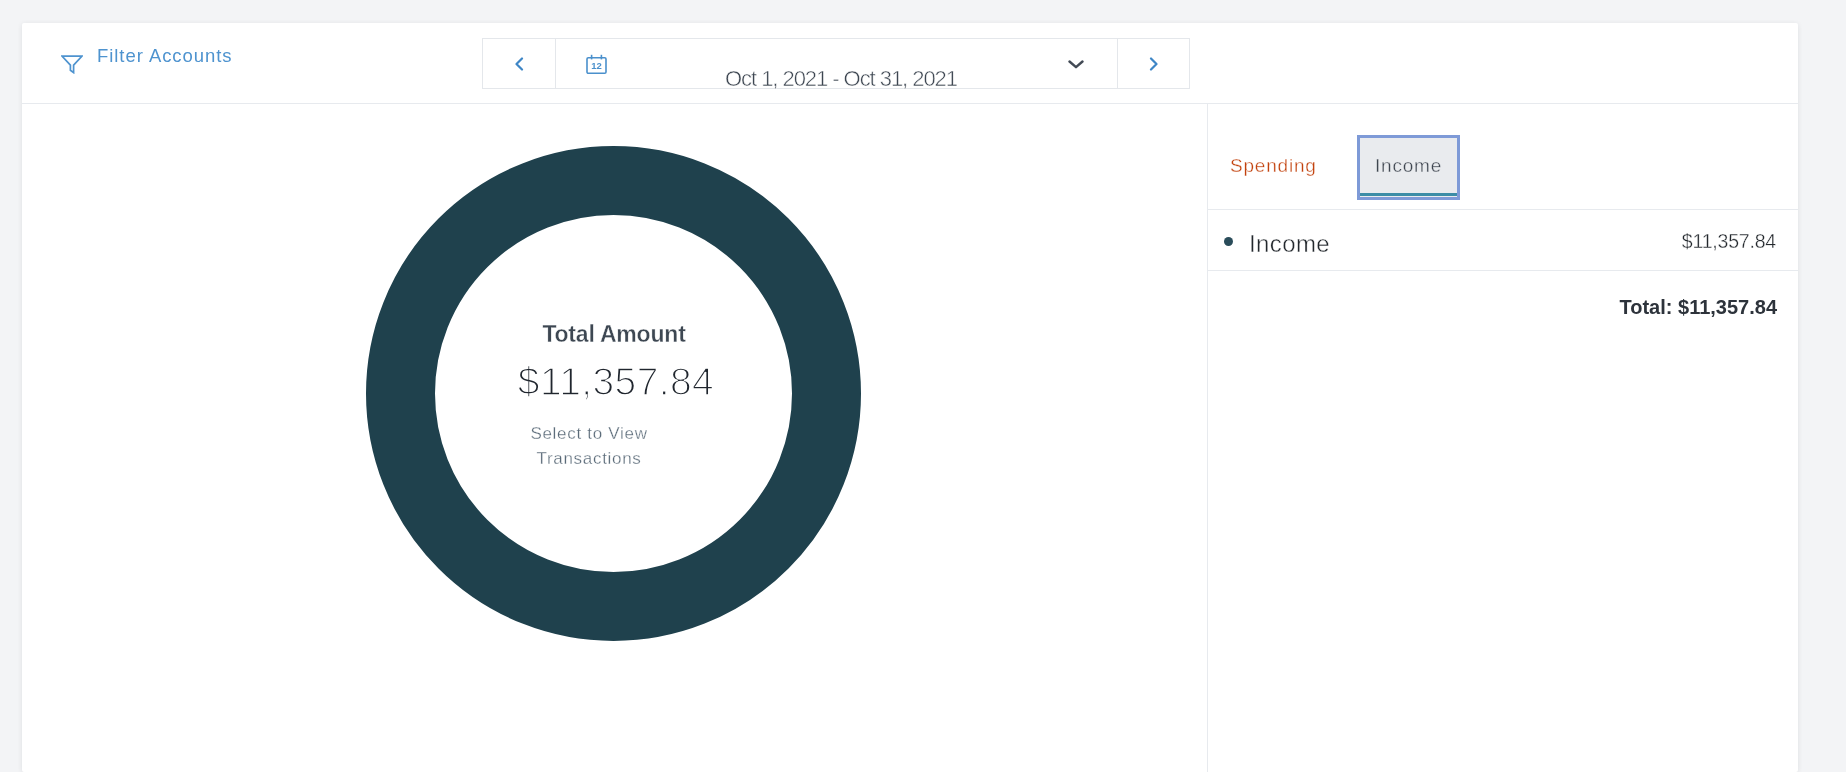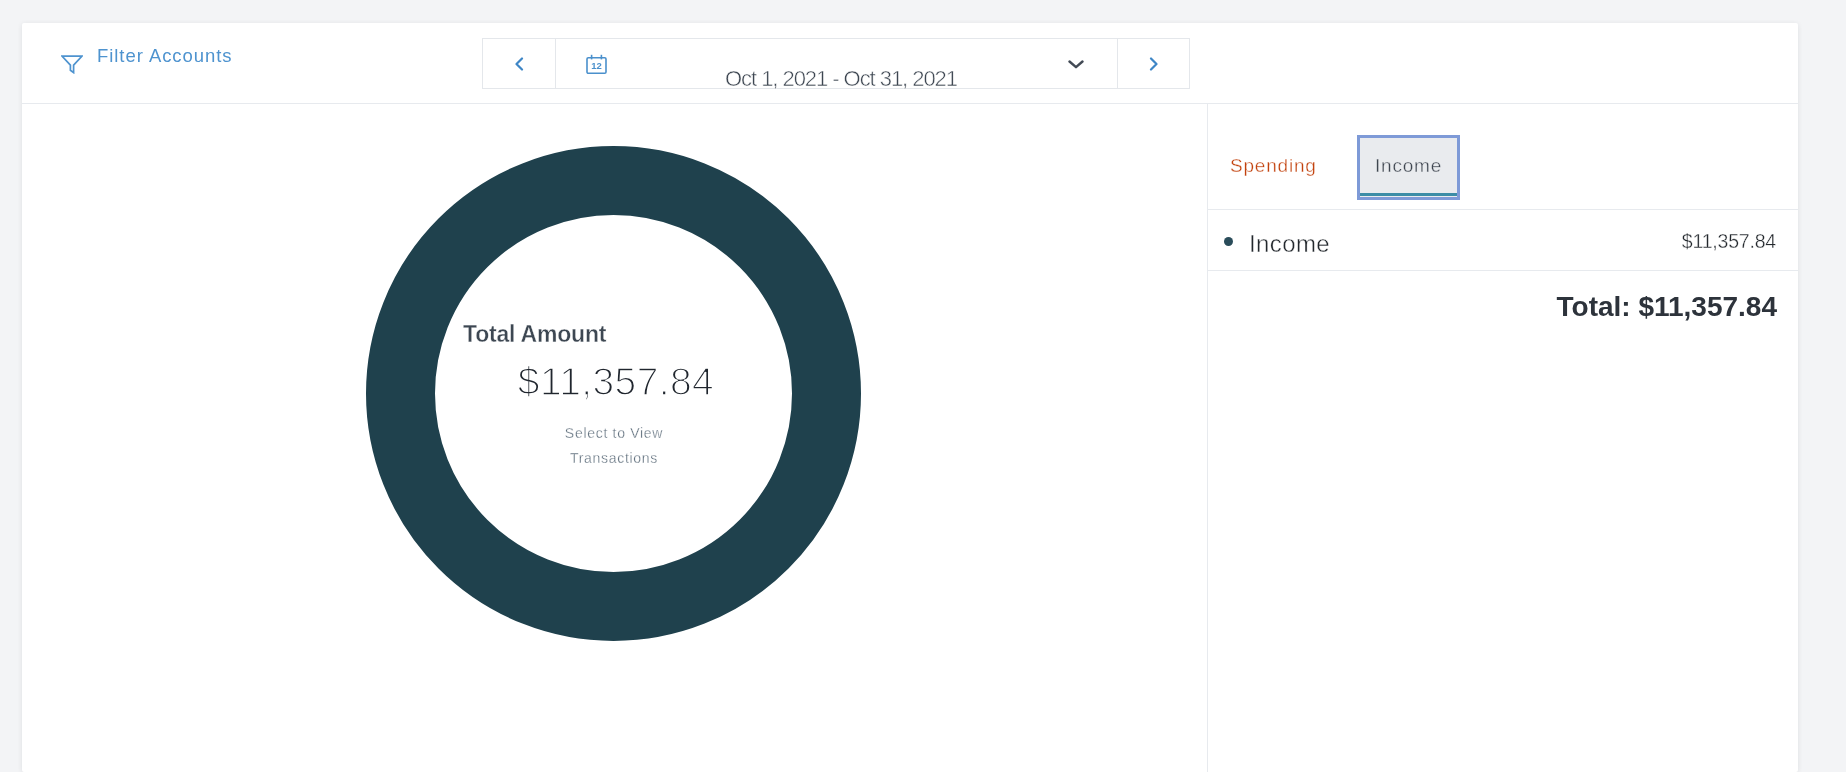--- a/index.html
+++ b/index.html
@@ -45,28 +45,28 @@
   <svg class="abs" style="left:1068px; top:60px;" width="16" height="9" viewBox="0 0 16 9">
     <polyline points="1.5,1.5 8,7.2 14.5,1.5" fill="none" stroke="#424a55" stroke-width="2.4" stroke-linecap="round" stroke-linejoin="round"></polyline>
   </svg>
 
   <svg class="abs" style="left:1149px; top:57px;" width="10" height="14" viewBox="0 0 10 14">
     <polyline points="2,1.5 7.5,7 2,12.5" fill="none" stroke="#3e86c6" stroke-width="2.2" stroke-linecap="round" stroke-linejoin="round"></polyline>
   </svg>
 
   <div class="abs" style="left:366px; top:146px; width:357px; height:357px; border:69px solid #1f414d; border-radius:50%;"></div>
 
-  <div class="abs" style="left:463px; top:322.9px; width:302px; text-align:left; font-size:23px; line-height:23px; font-weight:bold; color:#3d4752; letter-spacing:-0.2px; -webkit-text-stroke:0.35px #fff;">Total Amount</div>
+  <div class="abs" style="left:463px; top:322.9px; width:302px; text-align:center; font-size:23px; line-height:23px; font-weight:bold; color:#3d4752; letter-spacing:-0.2px; -webkit-text-stroke:0.35px #fff;">Total Amount</div>
   <div class="abs" style="left:465px; top:361.7px; width:302px; text-align:center; font-size:39px; line-height:39px; font-weight:400; color:#20262e; letter-spacing:0.4px; -webkit-text-stroke:1.5px #fff;">$11,357.84</div>
-  <div class="abs" style="left:463px; top:420.5px; width:302px; text-align:center; font-size:14px; line-height:25px; color:#5a6a78; letter-spacing:0.7px; -webkit-text-stroke:0.3px #fff;">Select to View<br>Transactions</div>
+  <div class="abs" style="left:438px; top:420.5px; width:302px; text-align:center; font-size:17px; line-height:25px; color:#5a6a78; letter-spacing:0.7px; -webkit-text-stroke:0.3px #fff;">Select to View<br>Transactions</div>
 
   <div class="abs" style="left:1230px; top:155.6px; width:140px; text-align:left; font-size:19px; line-height:19px; color:#c2410c; letter-spacing:0.8px; -webkit-text-stroke:0.35px #fff;">Spending</div>
   <div class="abs" style="left:1357px; top:134.5px; width:103px; height:65.5px; box-sizing:border-box; border:3px solid #7e9ad7; background:#e9ebee;"></div>
   <div class="abs" style="left:1360px; top:193.4px; width:97px; height:2.8px; background:#3c8da6;"></div>
   <div class="abs" style="left:1357px; top:155.6px; width:103px; text-align:center; font-size:19px; line-height:19px; color:#3f4650; letter-spacing:0.8px; -webkit-text-stroke:0.35px #e9ebee;">Income</div>
 
   <div class="abs hdiv" style="left:1208px; top:208.5px; width:590px;"></div>
   <div class="abs" style="left:1224px; top:237px; width:9px; height:9px; border-radius:50%; background:#2a4c5a;"></div>
   <div class="abs" style="left:1249px; top:232px; font-size:24px; line-height:24px; color:#22272c; letter-spacing:0.4px; -webkit-text-stroke:0.4px #fff;">Income</div>
   <div class="abs" style="right:70px; top:231.5px; font-size:19.5px; line-height:19.5px; color:#22272c; letter-spacing:-0.2px; -webkit-text-stroke:0.35px #fff;">$11,357.84</div>
   <div class="abs hdiv" style="left:1208px; top:269.5px; width:590px;"></div>
-  <div class="abs" style="right:69px; top:295.5px; font-size:28px; line-height:22px; font-weight:bold; color:#2d333b;">Total: $11,357.84</div>
+  <div class="abs" style="right:69px; top:295.5px; font-size:20px; line-height:22px; font-weight:bold; color:#2d333b;">Total: $11,357.84</div>
 </div>
 
 </body></html>

